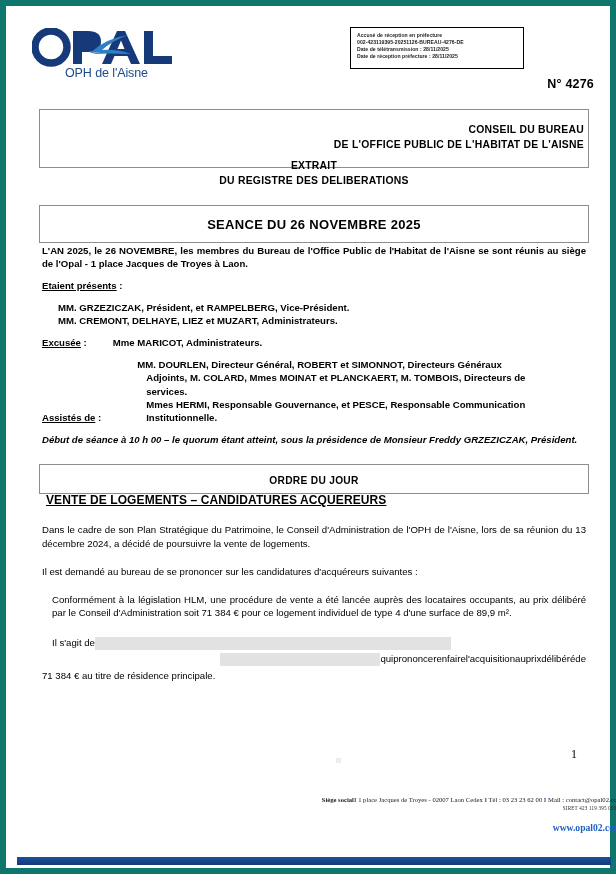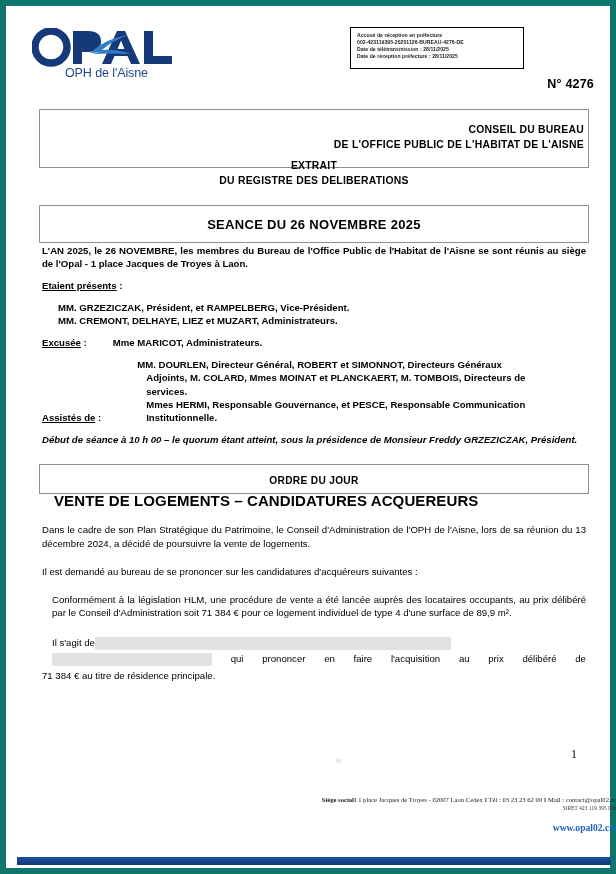--- a/index.html
+++ b/index.html
@@ -190,23 +190,24 @@
   .sect {
     position: absolute;
     left: 36px;
     top: 488px;
     width: 544px;
     font-size: 9.6px;
     line-height: 13.3px;
   }
   .sect-title {
     font-weight: bold;
-    font-size: 15px;
+    text-decoration: underline;
+    font-size: 12px;
     letter-spacing: 0.1px;
-    margin: 0 0 16px 12px;
+    margin: 0 0 16px 4px;
   }
   .sect .p2 {
     margin: 0 0 15px 0;
     text-align: justify;
   }
   .addr {
     font-style: italic;
     font-weight: bold;
     text-decoration: underline;
     font-size: 9.8px;
@@ -227,21 +228,21 @@
   .redact {
     display: inline-block;
     background: #e2e2e2;
     vertical-align: middle;
     height: 13px;
   }
   .rd1 { width: 356px; }
   .rd2 { width: 160px; }
   .sp-row {
     display: flex;
-    justify-content: space-between;
+    justify-content: flex-end;
     align-items: center;
   }
 
   
   .pagenum {
     position: absolute;
     right: 33px;
     top: 741px;
     font-family: "Liberation Serif", serif;
     font-size: 12px;

